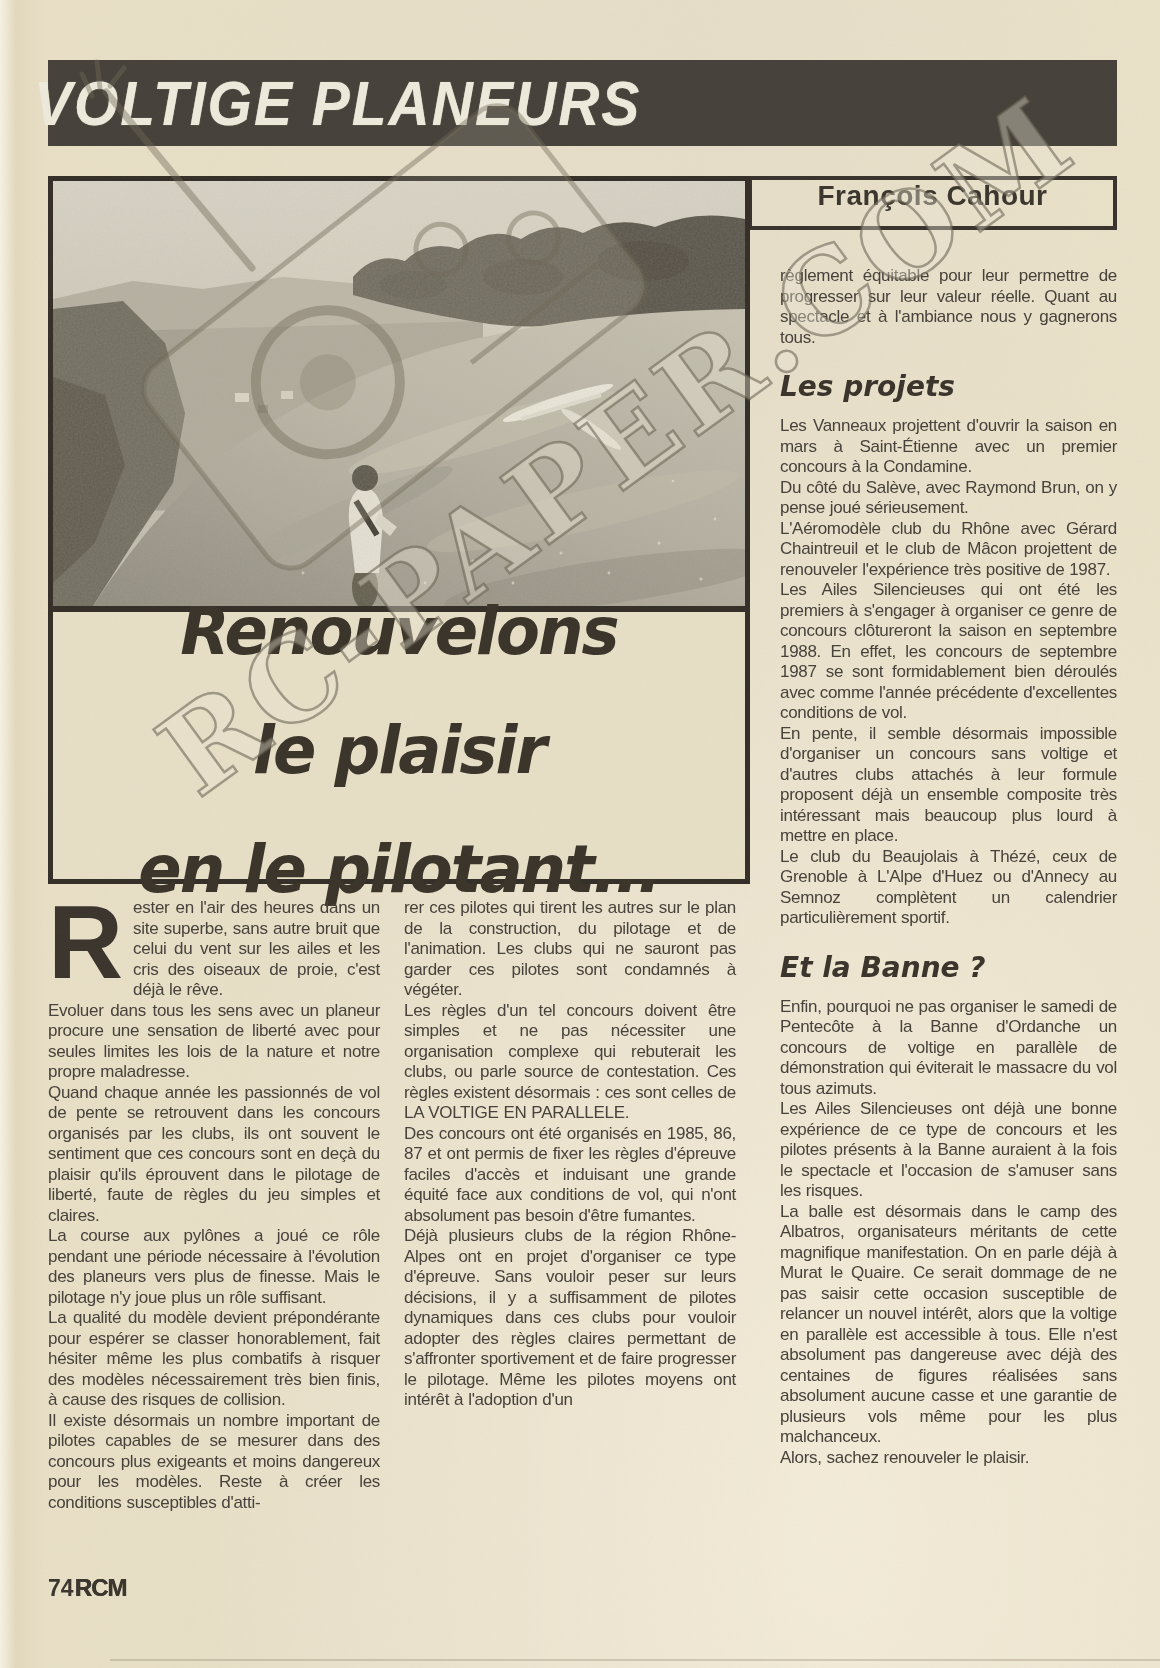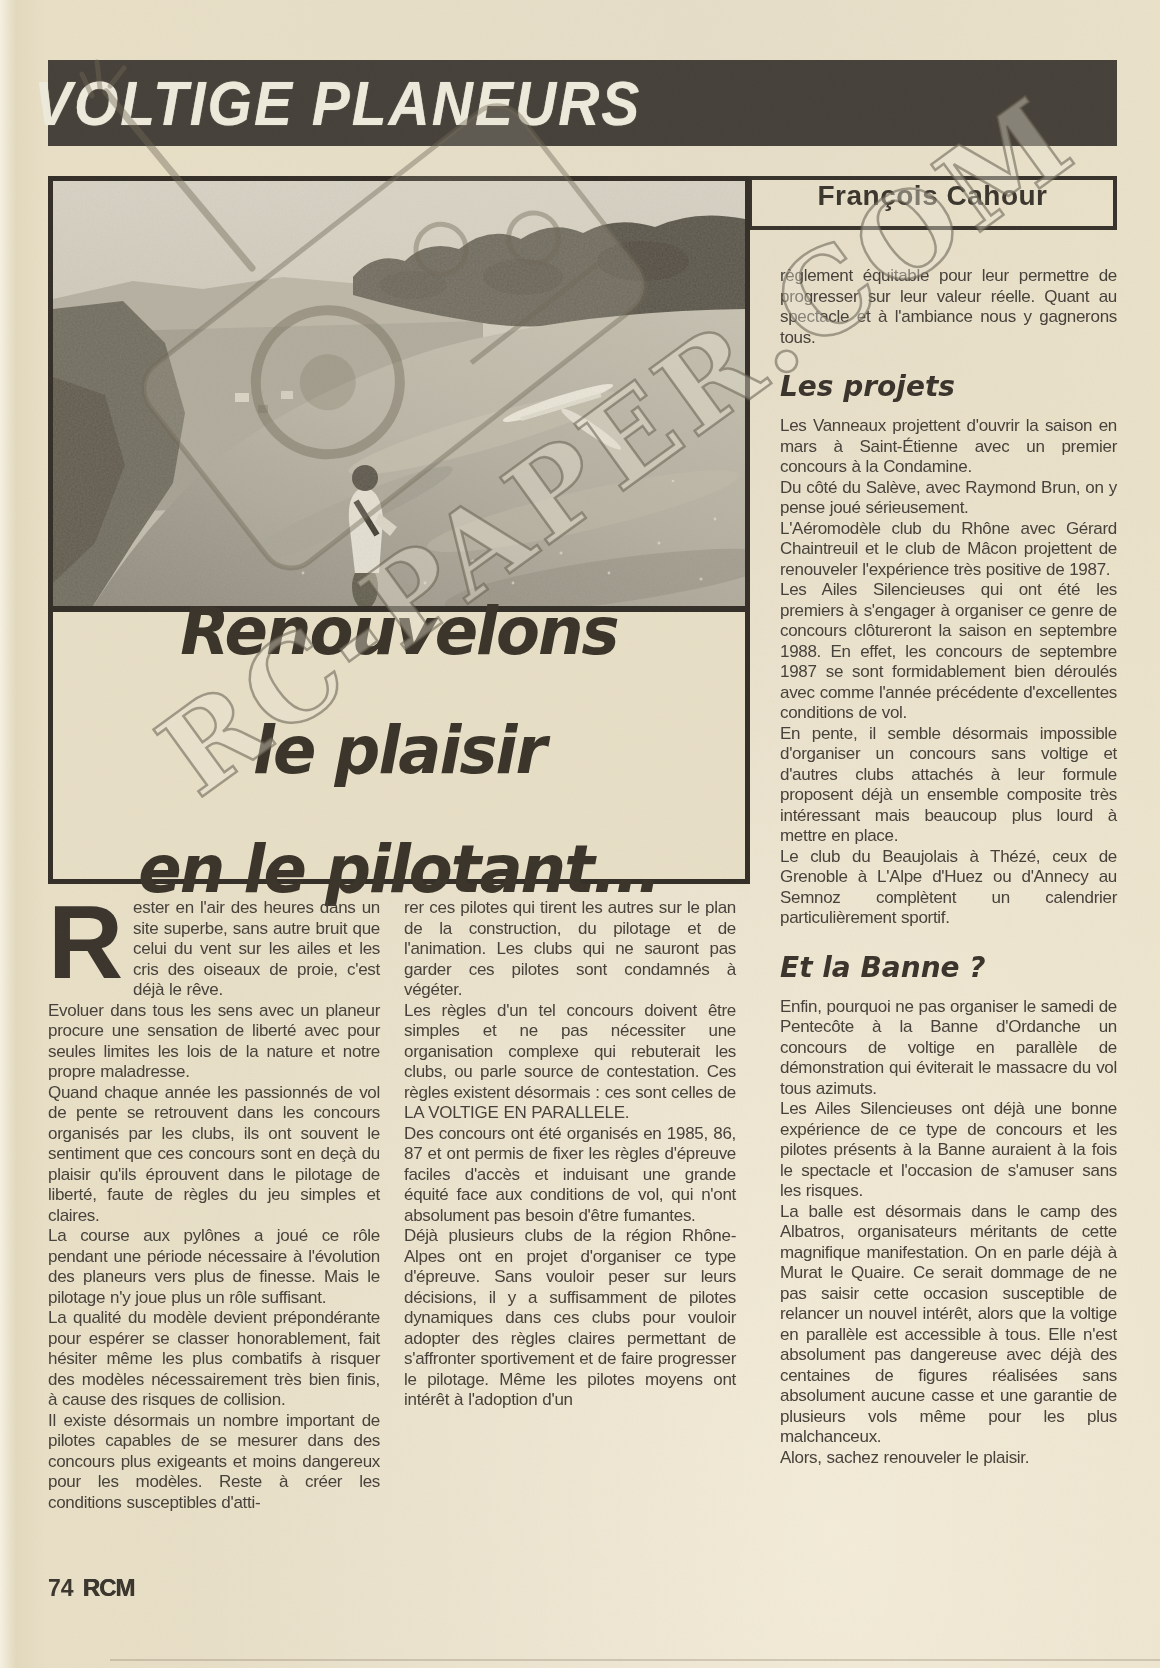--- a/index.html
+++ b/index.html
@@ -55,21 +55,21 @@
   .col3{left:780px;top:266px;width:337px;}
   .dropcap{float:left;font-weight:bold;font-size:104px;line-height:80px;
     padding:4px 10px 0 0;color:#3a342c;letter-spacing:0;}
   .section-heading{font-family:"DejaVu Sans", sans-serif;font-weight:bold;
     font-style:italic;font-size:28px;line-height:30px;color:#39332b;
     letter-spacing:0;margin:24px 0 14px 0;}
   .col3 .section-heading:first-of-type{}
 
   
   .footer{position:absolute;left:48px;top:1574px;color:#3a352d;
-    display:flex;align-items:baseline;gap:9px;}
+    display:flex;align-items:baseline;gap:1px;}
   .footer .num{font-size:23px;font-weight:bold;}
   .footer .rcm{font-size:24px;font-weight:bold;letter-spacing:-1px;
     text-shadow:.6px 0 0 #3a352d;}
 
   
   .watermark, .paper-grain{position:absolute;pointer-events:none;}
   .paper-grain{left:0;top:0;z-index:5;opacity:.55;}
   .watermark{left:0;top:0;z-index:30;}
 </style>
 </head>

